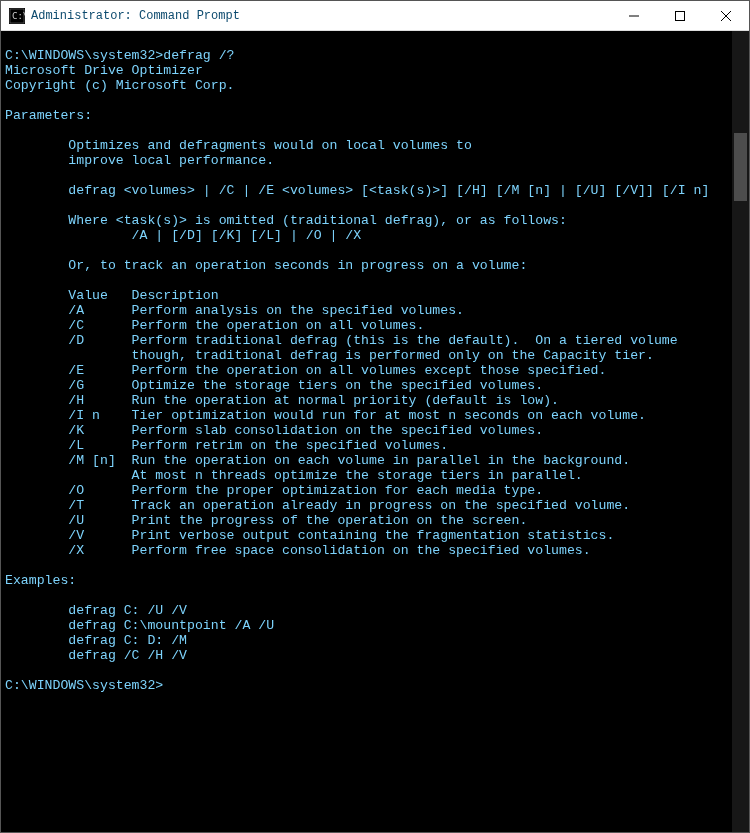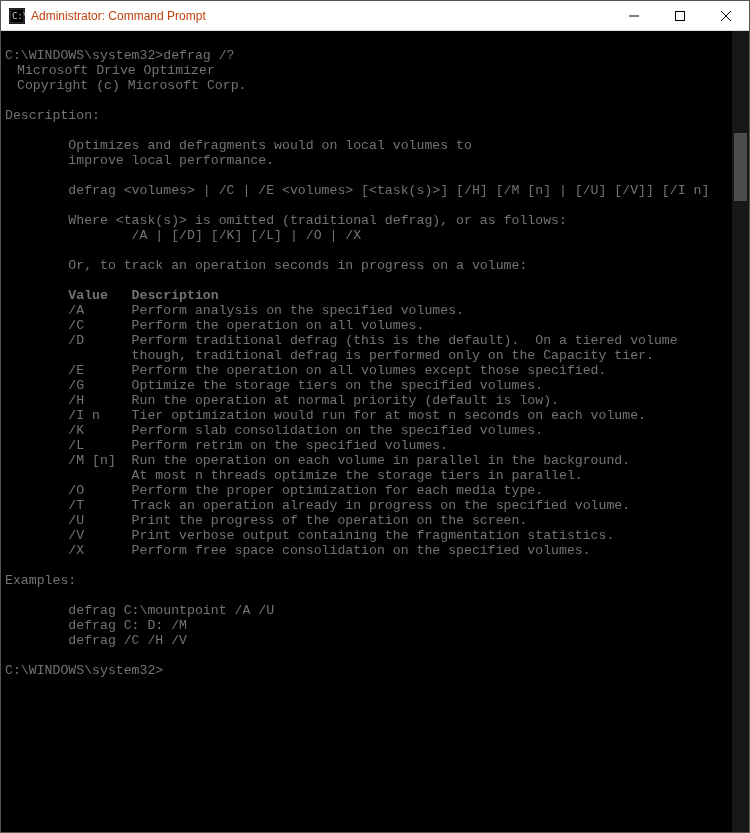--- a/index.html
+++ b/index.html
@@ -37,22 +37,23 @@
       display: flex;
       align-items: center;
       justify-content: center;
     }
     .titlebar-icon svg {
       width: 16px;
       height: 16px;
     }
     .titlebar-text {
       font-size: 12px;
-      color: #c2410c;
+      color: #0c4a6e;
       flex: 1;
+      font-family: Liberation Mono, monospace;
     }
     .titlebar-buttons {
       display: flex;
       height: 100%;
     }
     .titlebar-btn {
       width: 46px;
       height: 100%;
       display: flex;
       align-items: center;
@@ -63,21 +64,21 @@
     }
     .terminal-container {
       flex: 1;
       background: #000;
       display: flex;
       position: relative;
     }
     .terminal {
       flex: 1;
       padding: 2px 4px;
-      color: #737373;
+      color: #7dd3fc;
       font-family: 'Consolas', 'Courier New', monospace;
       font-size: 13.2px;
       line-height: 15px;
       white-space: pre;
       overflow: hidden;
     }
     .scrollbar {
       width: 17px;
       background: #171717;
       position: relative;
@@ -101,28 +102,26 @@
       vertical-align: text-bottom;
     }
     .section-header {
       display: block;
     }
     .indent-block {
       display: block;
     }
     .param-table {
       display: block;
-      font-weight: bold;
     }
     .param-row {
       display: block;
     }
     .output-block {
       display: block;
-      margin-left: 12px;
     }
   </style>
 </head>
 <body>
 
 <div class="window">
   <div class="titlebar">
     <div class="titlebar-icon">
       <svg viewBox="0 0 16 16">
         <rect x="0" y="0" width="16" height="16" fill="#000"></rect>
@@ -146,26 +145,26 @@
         <svg width="10" height="10" viewBox="0 0 10 10">
             <line x1="0" y1="0" x2="10" y2="10" stroke="#000" stroke-width="1"></line>
             <line x1="10" y1="0" x2="0" y2="10" stroke="#000" stroke-width="1"></line>
           </svg>
       </div>
     </div>
   </div>
   <div class="terminal-container">
     <div class="terminal"><span class="output-block"> </span><span class="prompt-line">C:\WINDOWS\system32&gt;</span><span class="prompt-line">defrag /?</span>
 <span class="output-block">Microsoft Drive Optimizer</span><span class="output-block">Copyright (c) Microsoft Corp.</span>
-<span class="section-header">Description:</span>
+<span class="section-header">Parameters:</span>
 <span class="indent-block">        Optimizes and defragments would on local volumes to</span><span class="indent-block">        improve local performance.</span>
 <span class="indent-block">        defrag &lt;volumes&gt; | /C | /E &lt;volumes&gt; [&lt;task(s)&gt;] [/H] [/M [n] | [/U] [/V]] [/I n]</span>
 <span class="indent-block">        Where &lt;task(s)&gt; is omitted (traditional defrag), or as follows:</span><span class="indent-block">                /A | [/D] [/K] [/L] | /O | /X</span>
 <span class="indent-block">        Or, to track an operation seconds in progress on a volume:</span>
 <span class="param-table">        Value   Description</span><span class="param-row">        /A      Perform analysis on the specified volumes.</span><span class="param-row">        /C      Perform the operation on all volumes.</span><span class="param-row">        /D      Perform traditional defrag (this is the default).  On a tiered volume</span><span class="param-row">                though, traditional defrag is performed only on the Capacity tier.</span><span class="param-row">        /E      Perform the operation on all volumes except those specified.</span><span class="param-row">        /G      Optimize the storage tiers on the specified volumes.</span><span class="param-row">        /H      Run the operation at normal priority (default is low).</span><span class="param-row">        /I n    Tier optimization would run for at most n seconds on each volume.</span><span class="param-row">        /K      Perform slab consolidation on the specified volumes.</span><span class="param-row">        /L      Perform retrim on the specified volumes.</span><span class="param-row">        /M [n]  Run the operation on each volume in parallel in the background.</span><span class="param-row">                At most n threads optimize the storage tiers in parallel.</span><span class="param-row">        /O      Perform the proper optimization for each media type.</span><span class="param-row">        /T      Track an operation already in progress on the specified volume.</span><span class="param-row">        /U      Print the progress of the operation on the screen.</span><span class="param-row">        /V      Print verbose output containing the fragmentation statistics.</span><span class="param-row">        /X      Perform free space consolidation on the specified volumes.</span>
 <span class="section-header">Examples:</span>
-<span class="indent-block">        defrag C:\mountpoint /A /U</span><span class="indent-block">        defrag C: D: /M</span><span class="indent-block">        defrag /C /H /V</span>
+<span class="indent-block">        defrag C: /U /V</span><span class="indent-block">        defrag C:\mountpoint /A /U</span><span class="indent-block">        defrag C: D: /M</span><span class="indent-block">        defrag /C /H /V</span>
 <span class="prompt-line">C:\WINDOWS\system32&gt;</span><span class="cursor"></span></div>
     <div class="scrollbar">
       <div class="scrollbar-thumb"></div>
     </div>
   </div>
 </div>
 
 </body></html>

